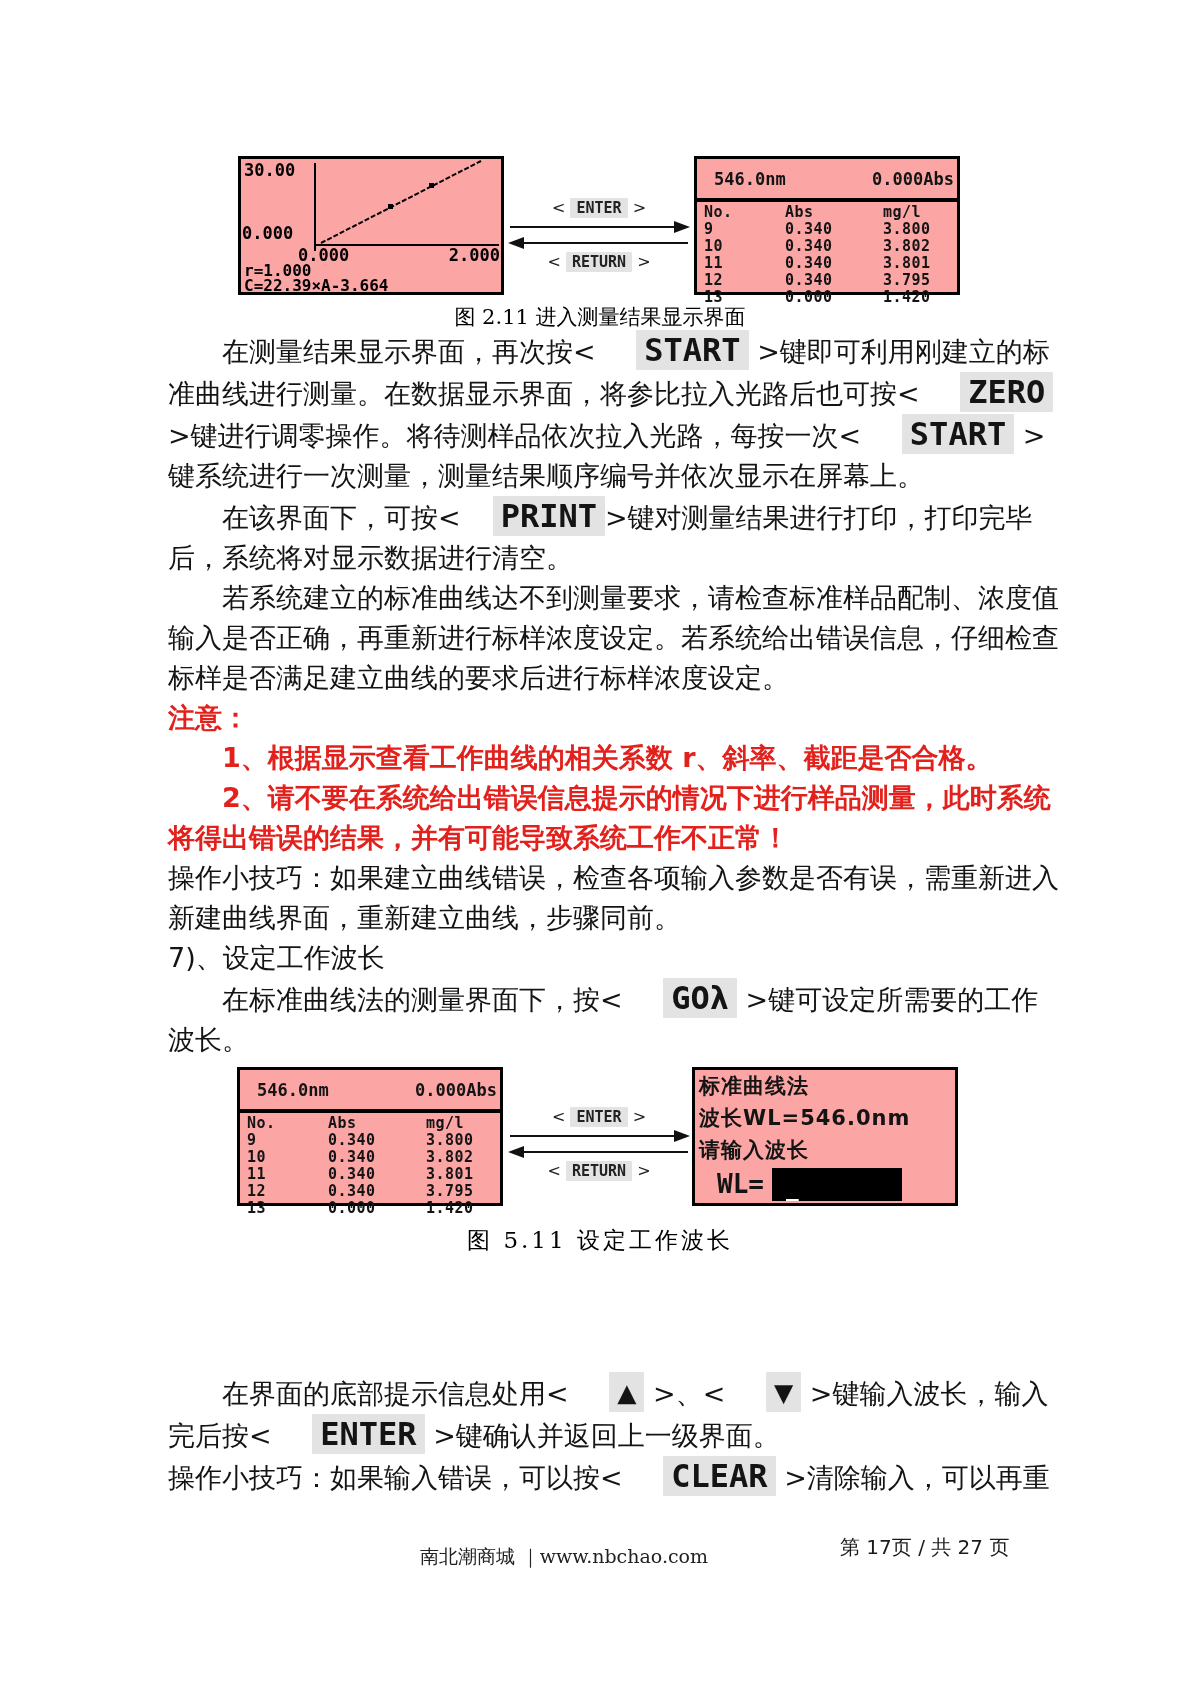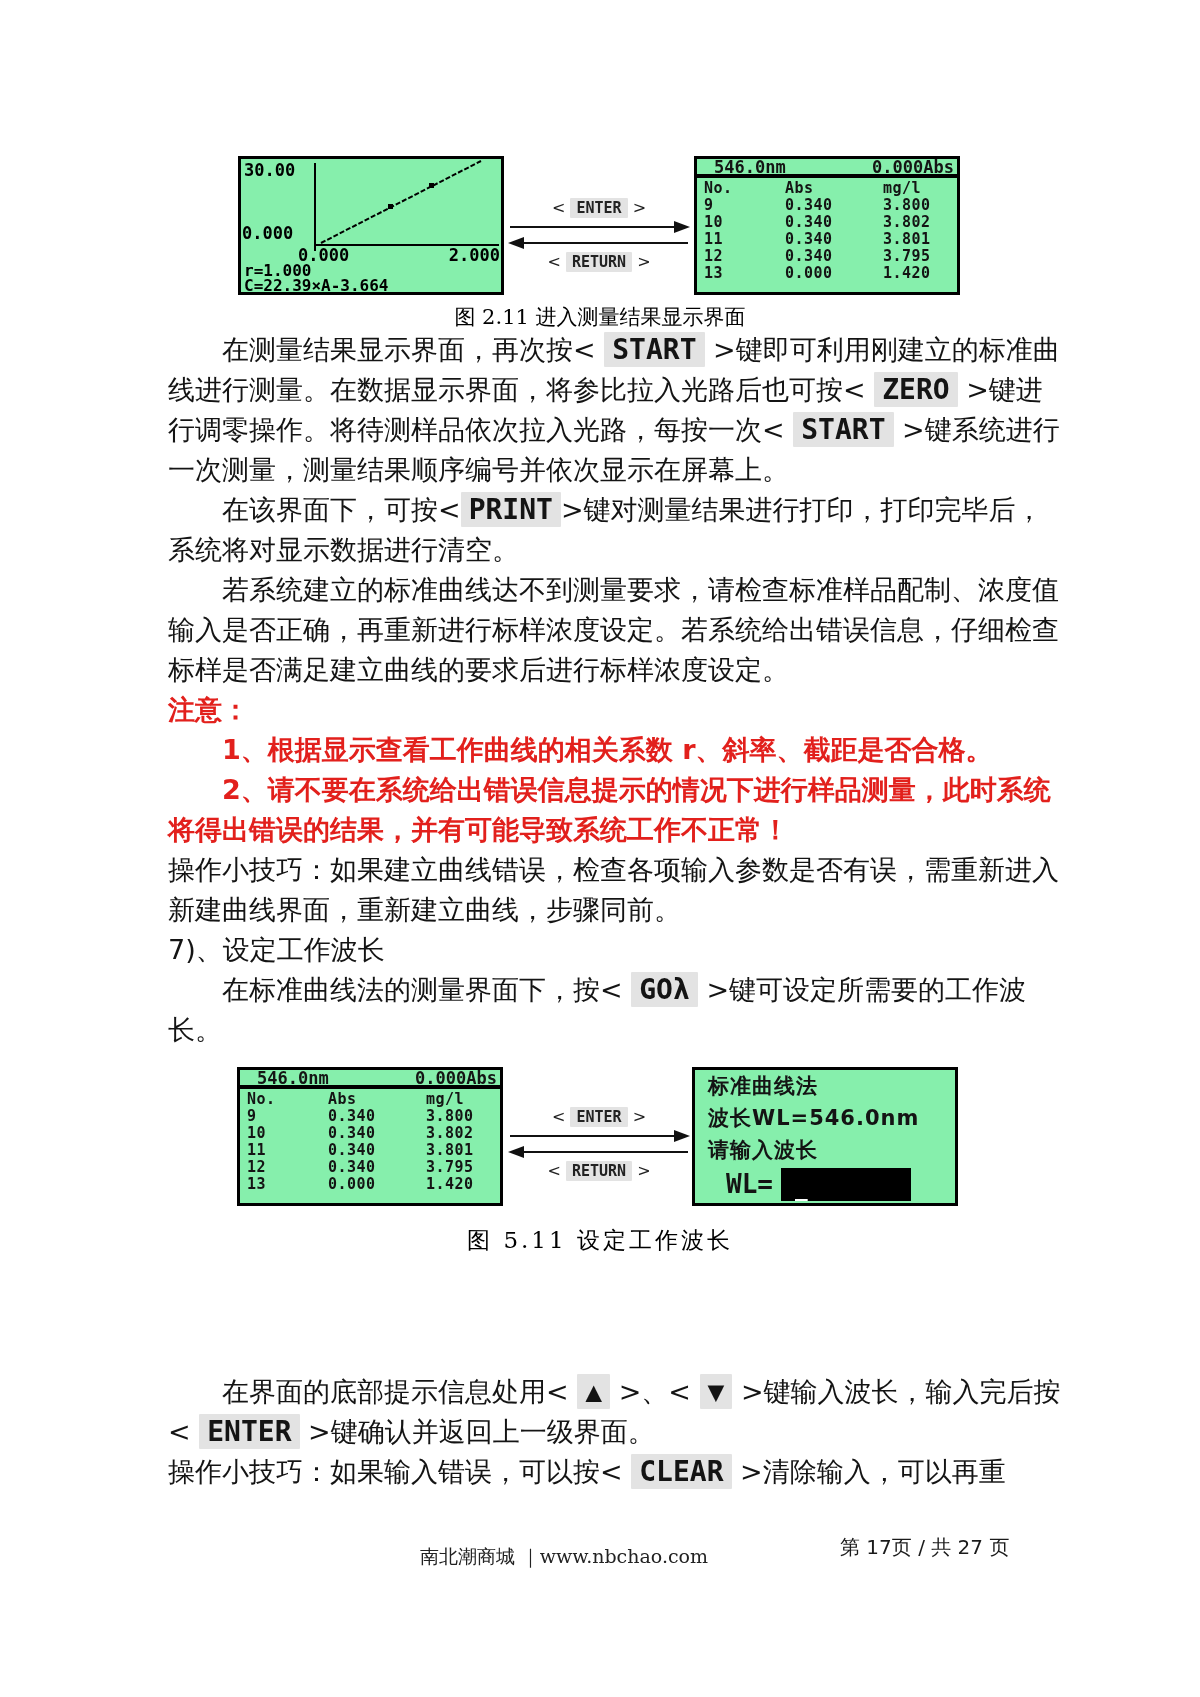--- a/index.html
+++ b/index.html
@@ -5,45 +5,45 @@
   :root{
     --red:#e2201c;
     --key-bg:#e3e3e3;
     --ink:#141414;
   }
   *{margin:0;padding:0;box-sizing:border-box;}
   body{background:#fff;font-family:"DejaVu Sans",sans-serif;}
   .page{position:relative;width:1200px;height:1697px;background:#ffffff;overflow:hidden;color:var(--ink);}
 
   
-  .lcd{position:absolute;background:#86efac;border:3px solid #000;}
+  .lcd{position:absolute;background:#fca5a5;border:3px solid #000;}
   .lcd-graph{left:238px;top:156px;width:266px;height:139px;}
   .g-label{position:absolute;font-family:"DejaVu Sans Mono",monospace;font-weight:bold;font-size:17px;color:#000;white-space:nowrap;}
   .g-ymax{left:3px;top:1px;}
   .g-ymin{left:1px;top:64px;}
   .g-xmin{left:57px;top:86px;}
   .g-xmax{right:1px;top:86px;}
   .g-r{left:3px;top:102px;font-size:16px;}
   .g-eq{left:3px;top:117px;font-size:16px;letter-spacing:0;}
   .g-svg{position:absolute;left:0;top:0;}
 
   .lcd-table{width:266px;height:139px;}
   .lcd-table-1{left:694px;top:156px;}
   .lcd-table-2{left:237px;top:1067px;}
-  .lcd-head{display:flex;justify-content:space-between;align-items:center;height:15px;
+  .lcd-head{display:flex;justify-content:space-between;align-items:center;height:39px;
     font-family:"DejaVu Sans Mono",monospace;font-weight:bold;font-size:17px;padding:0 3px 0 17px;}
   .lcd-divider{height:4px;background:#000;}
   .lcd-grid{padding:2px 0 0 0;}
   .trow{display:flex;height:17px;line-height:17px;font-family:"DejaVu Sans Mono",monospace;
     font-weight:bold;font-size:15px;letter-spacing:0.5px;}
   .tc0{width:88px;padding-left:7px;}
   .tc1{width:98px;}
   .tc2{flex:1;}
 
-  .lcd-wl{left:692px;top:1067px;width:266px;height:139px;font-weight:bold;padding-left:9px;}
+  .lcd-wl{left:692px;top:1067px;width:266px;height:139px;font-weight:bold;}
   .wl-line{padding-left:4px;font-size:21px;line-height:32px;letter-spacing:1px;white-space:nowrap;}
   .wl-bold{font-family:"DejaVu Sans",sans-serif;}
   .wl-input-row{display:flex;align-items:center;height:36px;}
   .wl-prompt{font-family:"DejaVu Sans Mono",monospace;font-weight:bold;font-size:26px;margin-left:22px;}
   .wl-box{display:inline-block;position:relative;width:130px;height:33px;background:#000;margin-left:8px;}
   .wl-cursor{position:absolute;left:14px;bottom:0px;color:#fff;font-family:"DejaVu Sans Mono",monospace;font-weight:bold;font-size:21px;}
 
   
   .arrows{position:absolute;left:506px;width:186px;text-align:center;}
   .arrows-1{top:198px;}
@@ -60,21 +60,21 @@
 
   
   .textblock{position:absolute;left:168px;width:894px;font-size:27px;line-height:40px;color:var(--ink);}
   .textblock-1{top:330px;}
   .textblock-2{top:1372px;}
   .para.indent{text-indent:2em;}
   .para.red-indent{text-indent:2em;color:var(--red);font-weight:bold;}
   .para.red-flush{color:var(--red);font-weight:bold;}
   .key{background:var(--key-bg);font-family:"DejaVu Sans Mono",monospace;font-weight:bold;
     padding:1px 8px;border-radius:1px;}
-  .textblock .key{font-size:28px;}
+  .textblock .key{font-size:32px;margin-left:32px;}
 
   
   .footer-page{position:absolute;left:840px;top:1510px;width:220px;font-size:20px;color:#1a1a1a;white-space:nowrap;margin-top:24px;}
   .footer-brand{position:absolute;left:420px;top:1544px;font-size:19px;color:#222;
     font-family:"DejaVu Serif",serif;white-space:nowrap;}
 </style>
 </head>
 <body>
 
 <div class="page">

